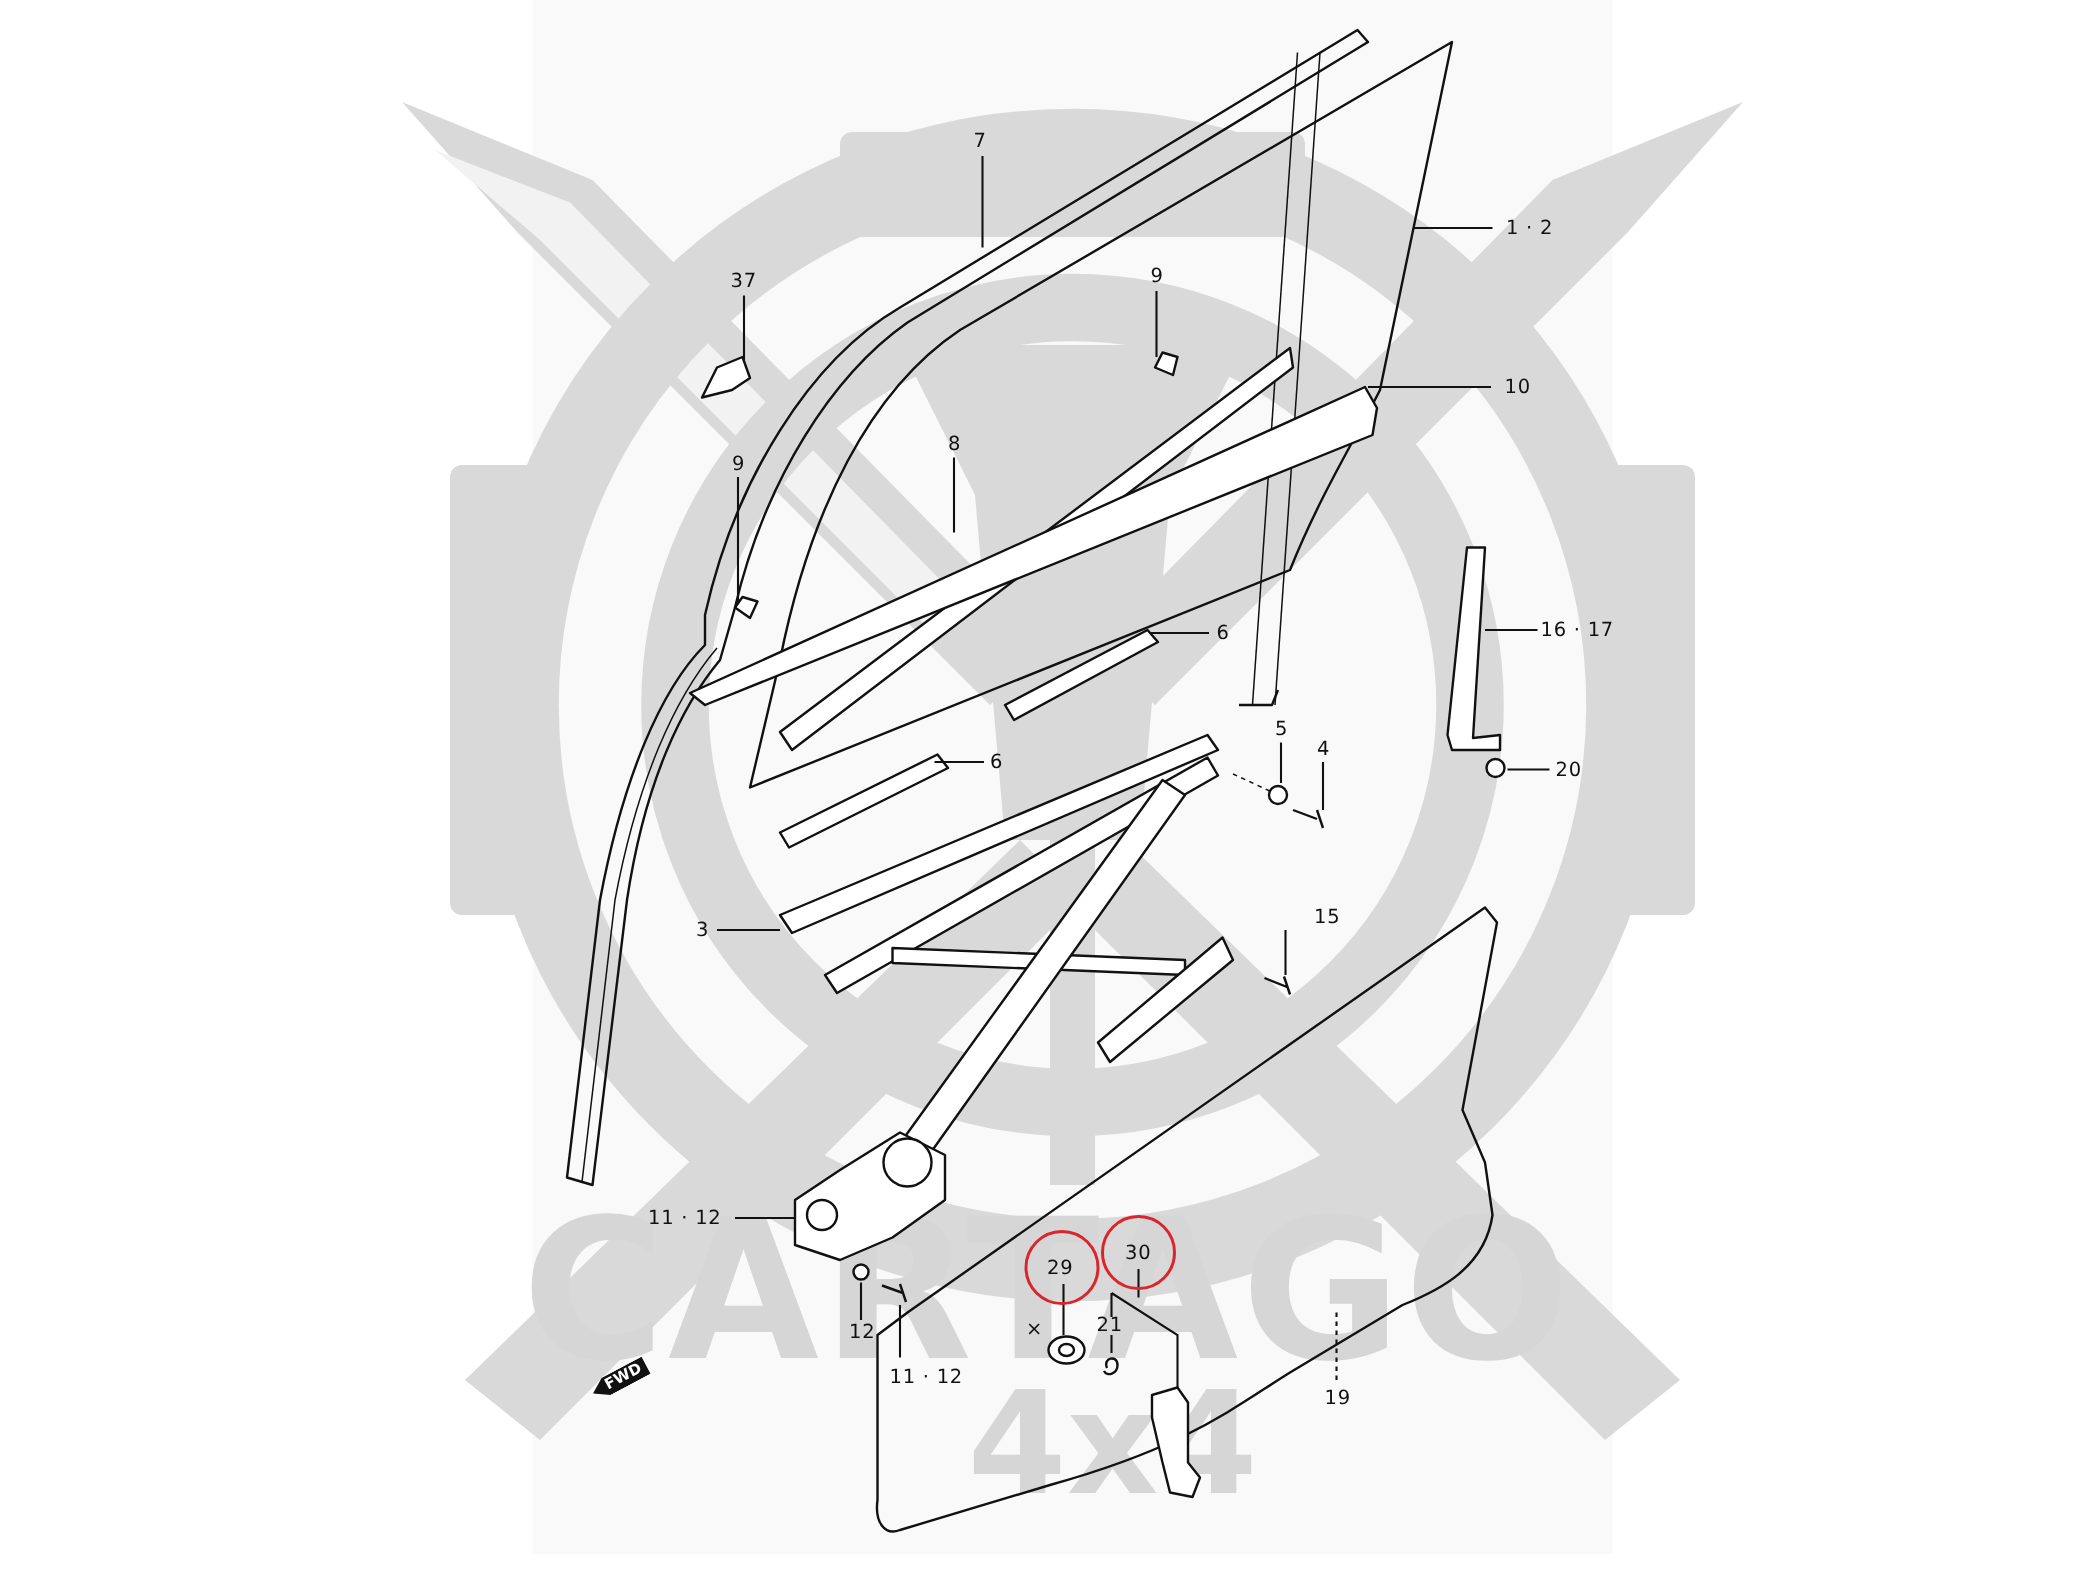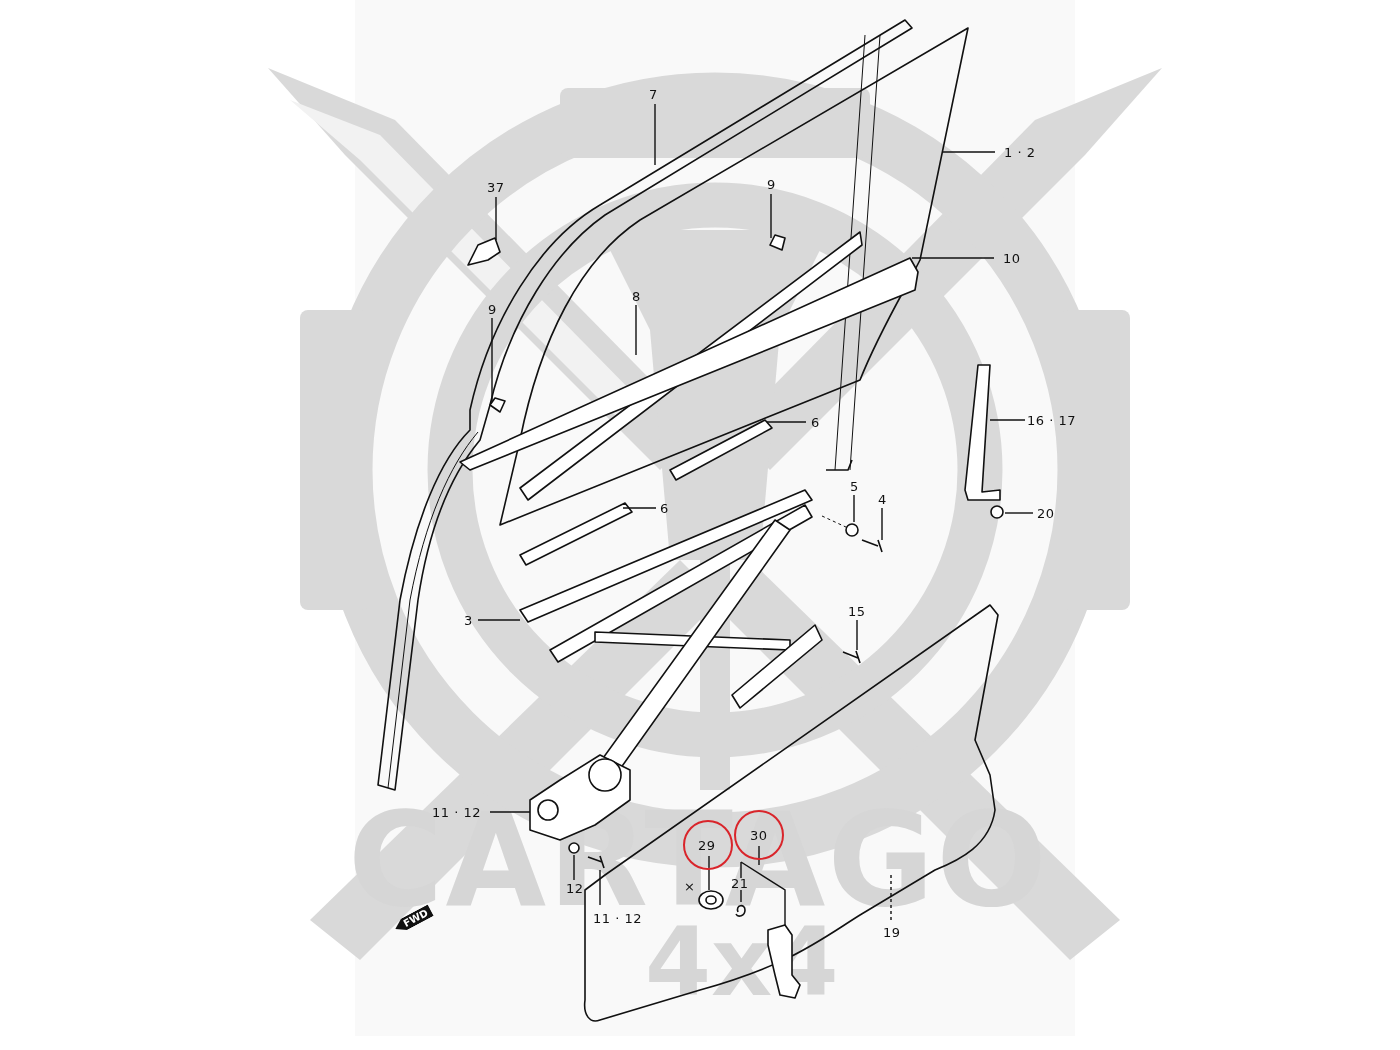--- a/index.html
+++ b/index.html
@@ -144,21 +144,21 @@
 <span class="lbl" style="left:767px;top:178px">9</span>
 <span class="lbl" style="left:1003px;top:252px">10</span>
 <span class="lbl" style="left:632px;top:290px">8</span>
 <span class="lbl" style="left:488px;top:303px">9</span>
 <span class="lbl" style="left:1027px;top:414px">16 · 17</span>
 <span class="lbl" style="left:811px;top:416px">6</span>
 <span class="lbl" style="left:850px;top:480px">5</span>
 <span class="lbl" style="left:878px;top:493px">4</span>
 <span class="lbl" style="left:660px;top:502px">6</span>
 <span class="lbl" style="left:1037px;top:507px">20</span>
-<span class="lbl" style="left:848px;top:605px">15</span>
+<span class="lbl" style="left:876px;top:605px">15</span>
 <span class="lbl" style="left:464px;top:614px">3</span>
 <span class="lbl" style="left:432px;top:806px">11 · 12</span>
 <span class="lbl" style="left:698px;top:839px">29</span>
 <span class="lbl" style="left:750px;top:829px">30</span>
 <span class="lbl" style="left:731px;top:877px">21</span>
 <span class="lbl" style="left:684px;top:880px">×</span>
 <span class="lbl" style="left:566px;top:882px">12</span>
 <span class="lbl" style="left:593px;top:912px">11 · 12</span>
 <span class="lbl" style="left:883px;top:926px">19</span>
 

